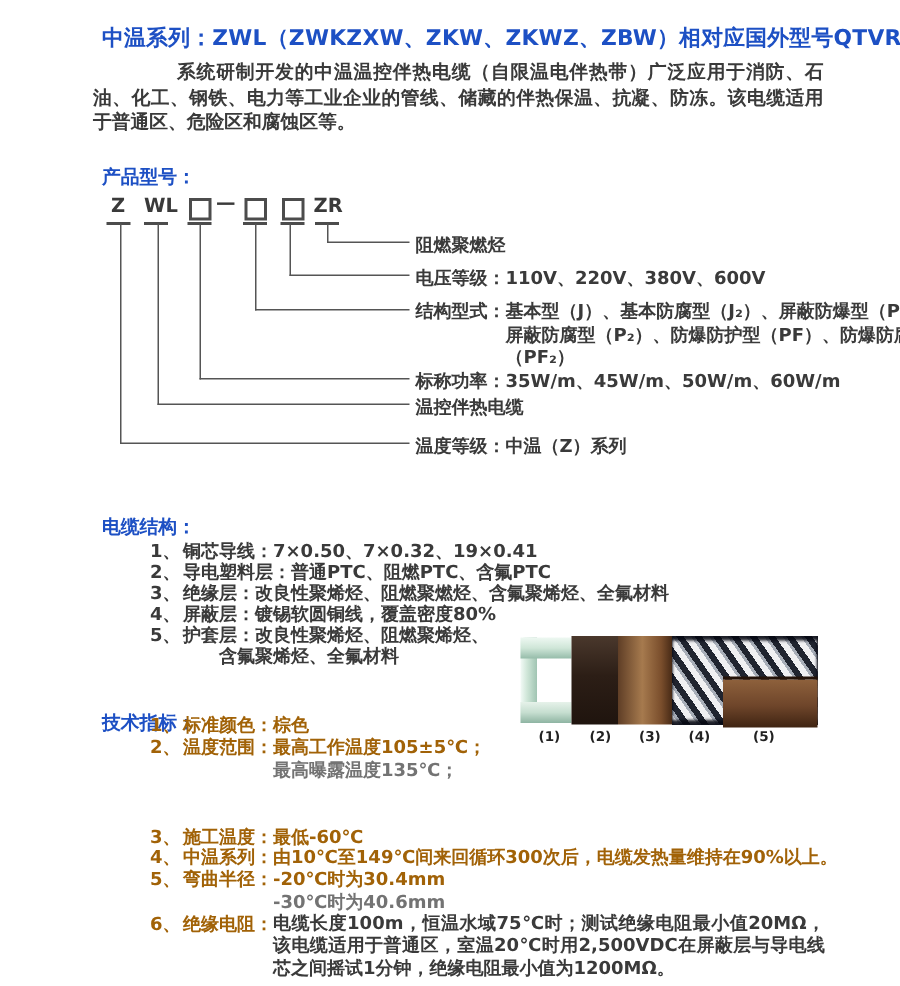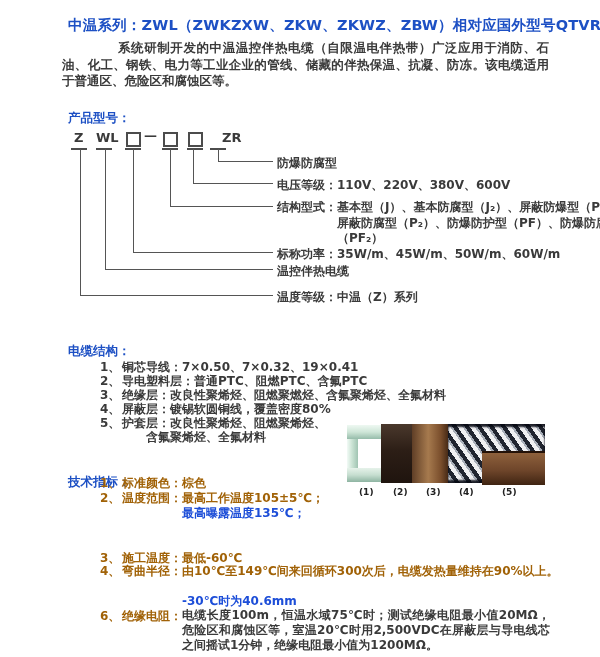--- a/index.html
+++ b/index.html
@@ -22,21 +22,21 @@
   .conn{position:absolute;border-left:1px solid #555;border-bottom:1px solid #555;}
   .callout{position:absolute;left:277px;font-size:12px;font-weight:bold;color:#3a3a3a;white-space:nowrap;}
   .callout.hang{white-space:normal;width:287px;padding-left:60px;text-indent:-60px;line-height:15.5px;}
 
   
   .s-row{position:absolute;font-size:12px;font-weight:bold;color:#3a3a3a;white-space:nowrap;}
   .num{display:inline-block;width:22px;}
 
   
   .t-row{position:absolute;font-size:12px;font-weight:bold;color:#a16207;white-space:nowrap;}
-  .t-line{position:absolute;font-size:12px;font-weight:bold;color:#1d4ed8;white-space:nowrap;}
+  .t-line{position:absolute;font-size:12px;font-weight:bold;color:#737373;white-space:nowrap;}
   .t-wrap{position:absolute;font-size:12px;font-weight:bold;color:#3a3a3a;width:368px;
           line-height:15px;text-align:justify;}
 
   
   .figure{position:absolute;left:347px;top:424px;width:202px;height:78px;}
   .cab{position:relative;width:198px;height:59px;}
   .l1{position:absolute;left:0;top:0;width:34px;height:59px;}
   .l1v{position:absolute;left:0;top:1px;width:11px;height:57px;
        background:linear-gradient(to right,#f2faf6,#cfe6d8 40%,#a0c4b2);border-radius:3px 0 0 3px;}
   .l1a{position:absolute;left:0;top:1px;width:34px;height:14px;
@@ -67,37 +67,37 @@
   <h2 class="sec" id="model-heading">产品型号：</h2>
 
   <div class="diagram">
 
     <span class="sym" style="left:74px">Z</span>
     <span class="sym" style="left:96px">WL</span>
     <span class="box" style="left:126px"></span>
     <span class="sym" style="left:144px;top:0">—</span>
     <span class="box" style="left:163px"></span>
     <span class="box" style="left:188px"></span>
-    <span class="sym" style="left:222px">ZR</span>
+    <span class="sym" style="left:209px">ZR</span>
 
     <span class="tick" style="left:71px"></span>
     <span class="tick" style="left:96px"></span>
     <span class="tick" style="left:125px"></span>
     <span class="tick" style="left:162px"></span>
     <span class="tick" style="left:187px"></span>
     <span class="tick" style="left:210px"></span>
 
     <div class="conn" style="left:218px;top:21px;width:54px;height:12px"></div>
     <div class="conn" style="left:193px;top:21px;width:79px;height:34px"></div>
     <div class="conn" style="left:170px;top:21px;width:102px;height:57px"></div>
     <div class="conn" style="left:133px;top:21px;width:139px;height:103px"></div>
     <div class="conn" style="left:105px;top:21px;width:167px;height:120px"></div>
     <div class="conn" style="left:80px;top:21px;width:192px;height:146px"></div>
 
-    <div class="callout" style="top:27px">防爆防腐型</div>
+    <div class="callout" style="top:27px">阻燃聚燃烃</div>
     <div class="callout" style="top:49px">电压等级：110V、220V、380V、600V</div>
     <div class="callout hang" style="top:72px">结构型式：基本型（J）、基本防腐型（J₂）、屏蔽防爆型（P）、屏蔽防腐型（P₂）、防爆防护型（PF）、防爆防腐型（PF₂）</div>
     <div class="callout" style="top:118px">标称功率：35W/m、45W/m、50W/m、60W/m</div>
     <div class="callout" style="top:135px">温控伴热电缆</div>
     <div class="callout" style="top:161px">温度等级：中温（Z）系列</div>
   </div>
 
   <h2 class="sec" id="structure-heading">电缆结构：</h2>
 
   <div class="s-row" style="left:100px;top:359px">
@@ -149,23 +149,26 @@
   <div class="t-row" style="left:100px;top:490px">
     <span class="num">2、</span><span>温度范围：</span><span>最高工作温度105±5℃；</span>
   </div>
   <div class="t-line" style="left:182px;top:505px">最高曝露温度135℃；</div>
 
   <div class="t-row" style="left:100px;top:550px">
     <span class="num">3、</span><span>施工温度：</span><span>最低-60℃</span>
   </div>
 
   <div class="t-row" style="left:100px;top:563px">
-    <span class="num">4、</span><span>弯曲半径：</span><span>由10℃至149℃间来回循环300次后，电缆发热量维持在90%以上。</span>
+    <span class="num">4、</span><span>中温系列：</span><span>由10℃至149℃间来回循环300次后，电缆发热量维持在90%以上。</span>
   </div>
 
+  <div class="t-row" style="left:100px;top:578px">
+    <span class="num">5、</span><span>弯曲半径：</span><span>-20℃时为30.4mm</span>
+  </div>
   <div class="t-line" style="left:182px;top:593px">-30℃时为40.6mm</div>
 
   <div class="t-row" style="left:100px;top:608px">
     <span class="num">6、</span><span>绝缘电阻：</span>
   </div>
-  <div class="t-wrap" style="left:182px;top:608px">电缆长度100m，恒温水域75℃时；测试绝缘电阻最小值20MΩ，危险区和腐蚀区等，室温20℃时用2,500VDC在屏蔽层与导电线芯之间摇试1分钟，绝缘电阻最小值为1200MΩ。</div>
+  <div class="t-wrap" style="left:182px;top:608px">电缆长度100m，恒温水域75℃时；测试绝缘电阻最小值20MΩ，该电缆适用于普通区，室温20℃时用2,500VDC在屏蔽层与导电线芯之间摇试1分钟，绝缘电阻最小值为1200MΩ。</div>
 
 </div>
 
 </body></html>

